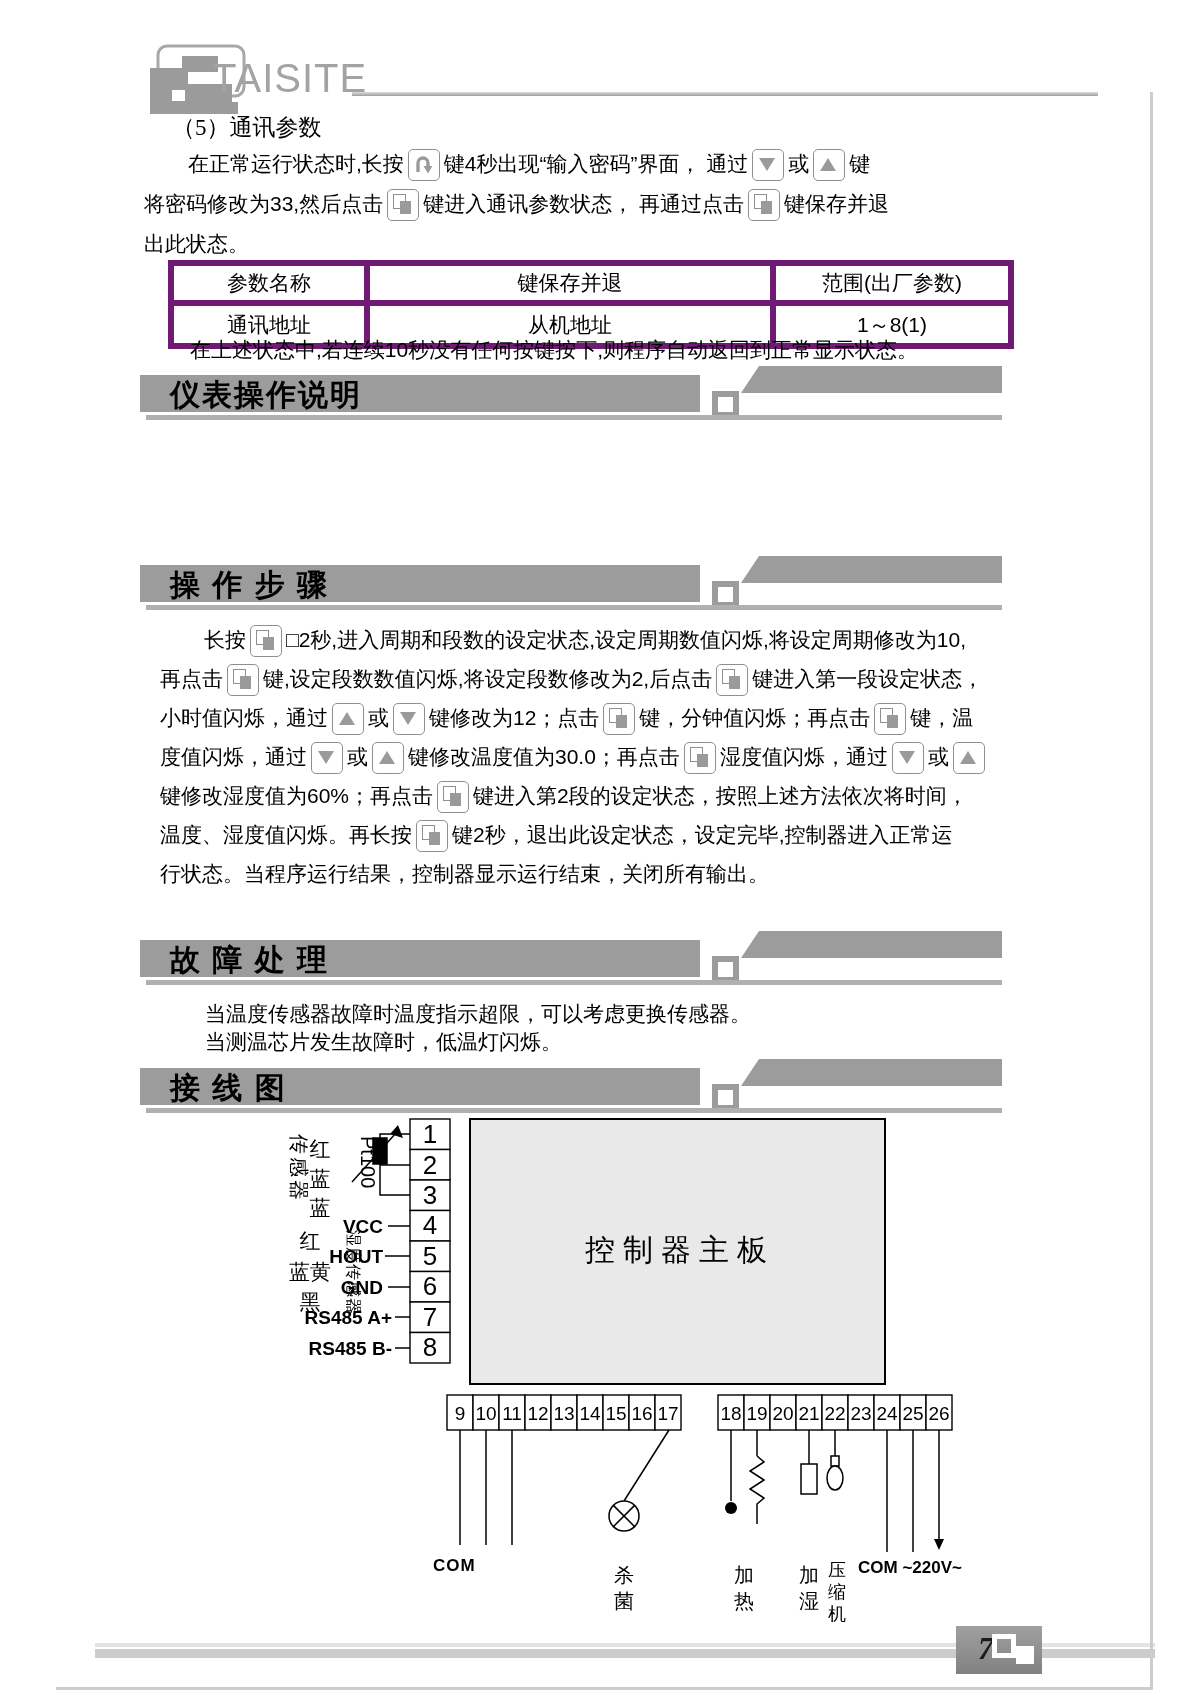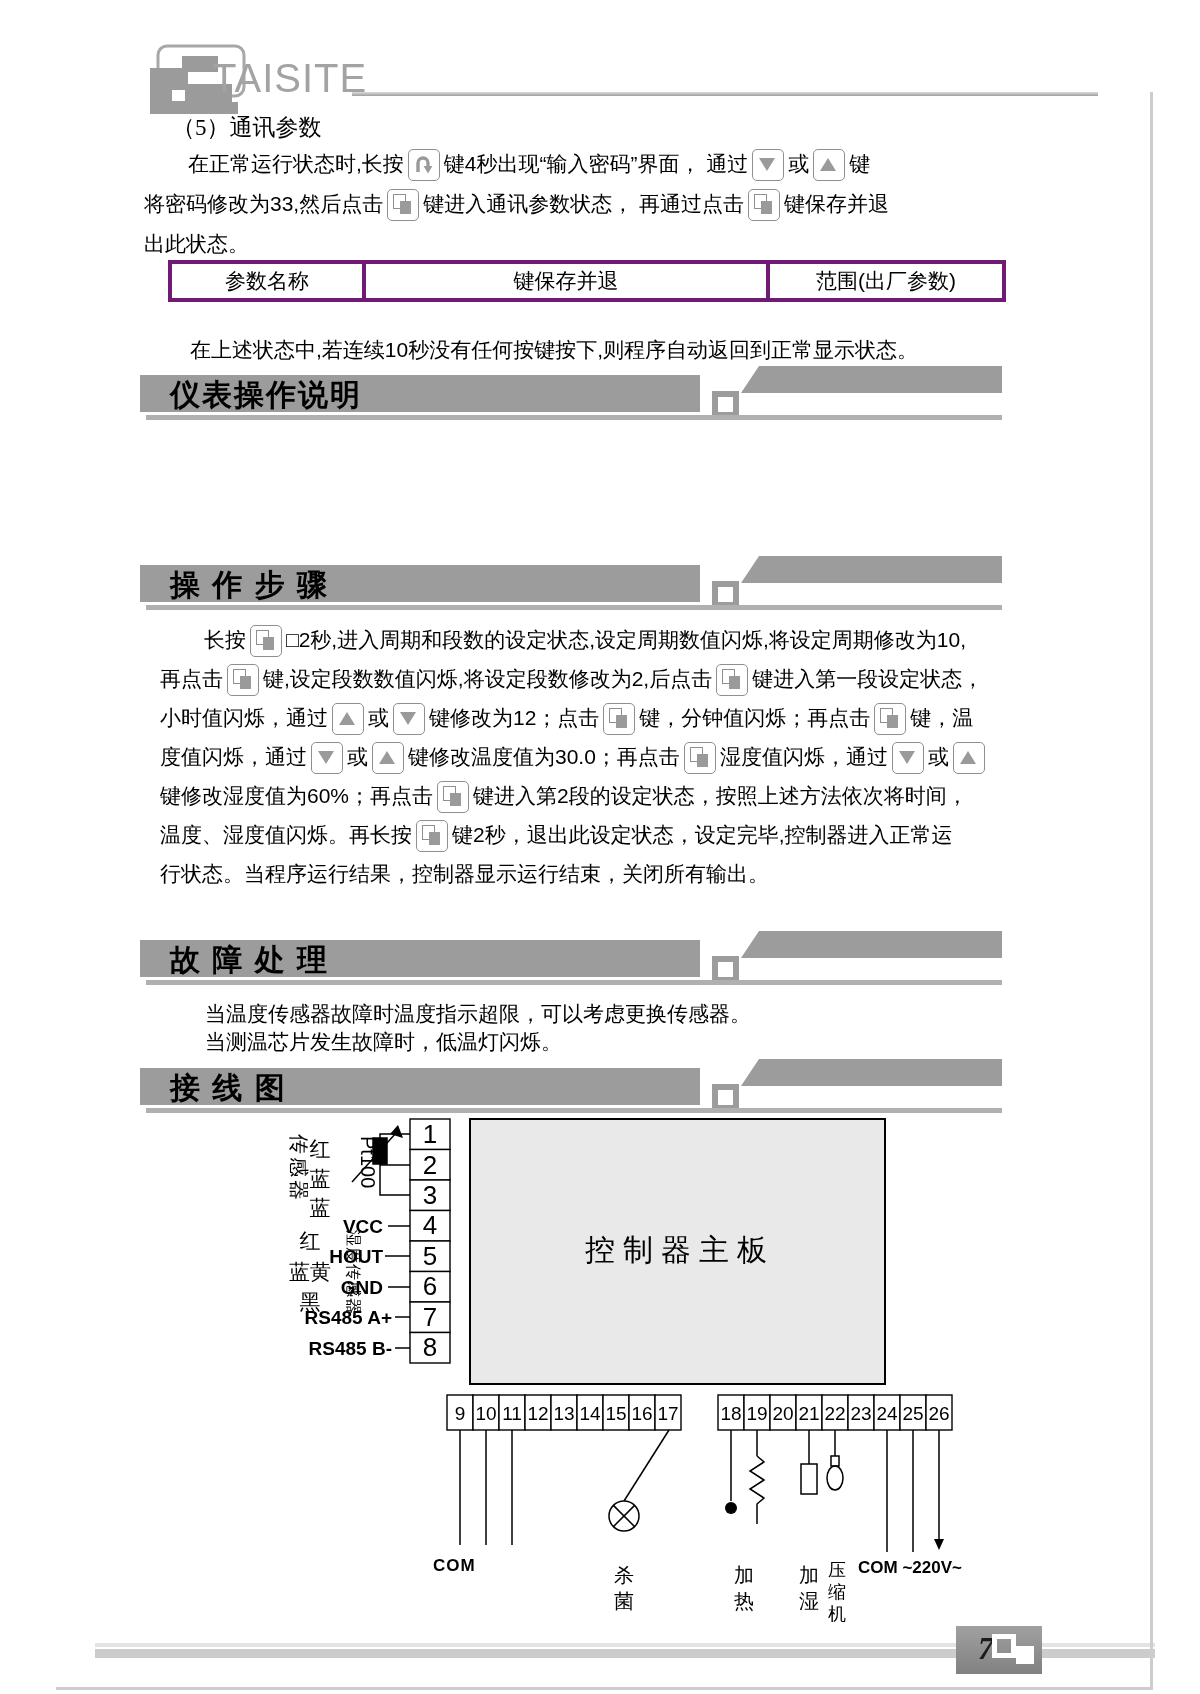--- a/index.html
+++ b/index.html
@@ -24,21 +24,21 @@
   .tri-u { position:absolute; left:6px; top:8px; width:0; height:0;
            border-left:8px solid transparent; border-right:8px solid transparent; border-bottom:13px solid #9a9a9a; }
   .tri-d { position:absolute; left:6px; top:8px; width:0; height:0;
            border-left:8px solid transparent; border-right:8px solid transparent; border-top:13px solid #9a9a9a; }
   .sq-o { position:absolute; left:5px; top:4px; width:11px; height:13px; border:1.6px solid #8f8f8f; background:#fff; }
   .sq-f { position:absolute; left:12px; top:11px; width:11px; height:13px; background:#9a9a9a; }
   .loopk svg { position:absolute; left:2px; top:2px; }
 
   
   table.params { border-collapse:collapse; width:822px; font-size:21px; text-align:center; table-layout:fixed; }
-  table.params td { border:4px solid #701a75; padding:0; }
+  table.params td { border:6px solid #701a75; padding:0; }
   table.params .r1 td { height:34px; }
   table.params .r2 td { height:37px; }
 
   
   .banner { left:140px; width:862px; height:54px;padding-left:32px; }
   .bar-left  { position:absolute; left:0; top:9px; width:560px; height:37px; background:#9c9c9c; }
   .banner-title { position:absolute; left:30px; top:1px; font-size:30px; font-weight:bold; color:#000;
                   letter-spacing:2px; line-height:37px; white-space:nowrap; }
   .bar-right { position:absolute; left:601px; top:0; width:261px; height:27px; background:#9c9c9c;
                clip-path:polygon(18px 0,100% 0,100% 100%,0 100%); }
@@ -83,20 +83,25 @@
     <span>将密码修改为33,然后点击</span><span class="key"><span class="sq-o"></span><span class="sq-f"></span></span><span>键进入通讯参数状态， 再通过点击</span><span class="key"><span class="sq-o"></span><span class="sq-f"></span></span><span>键保存并退</span><br>
     <span>出此状态。</span>
   </p>
 
   <table class="abs params" style="left:168px;top:260px">
     <tbody>
         <tr class="r1">
       <td style="width:190px">参数名称</td>
       <td style="width:400px">键保存并退</td>
       <td style="width:232px">范围(出厂参数)</td>
+    </tr>
+    <tr class="r2">
+      <td>通讯地址</td>
+      <td>从机地址</td>
+      <td>1～8(1)</td>
     </tr>
   </tbody>
     </table>
 
   <p class="abs note-line" style="left:190px;top:336px">在上述状态中,若连续10秒没有任何按键按下,则程序自动返回到正常显示状态。</p>
 
   <div class="abs banner" style="top:366px">
     <div class="bar-left">
         <span class="banner-title">仪表操作说明</span>
       </div>

